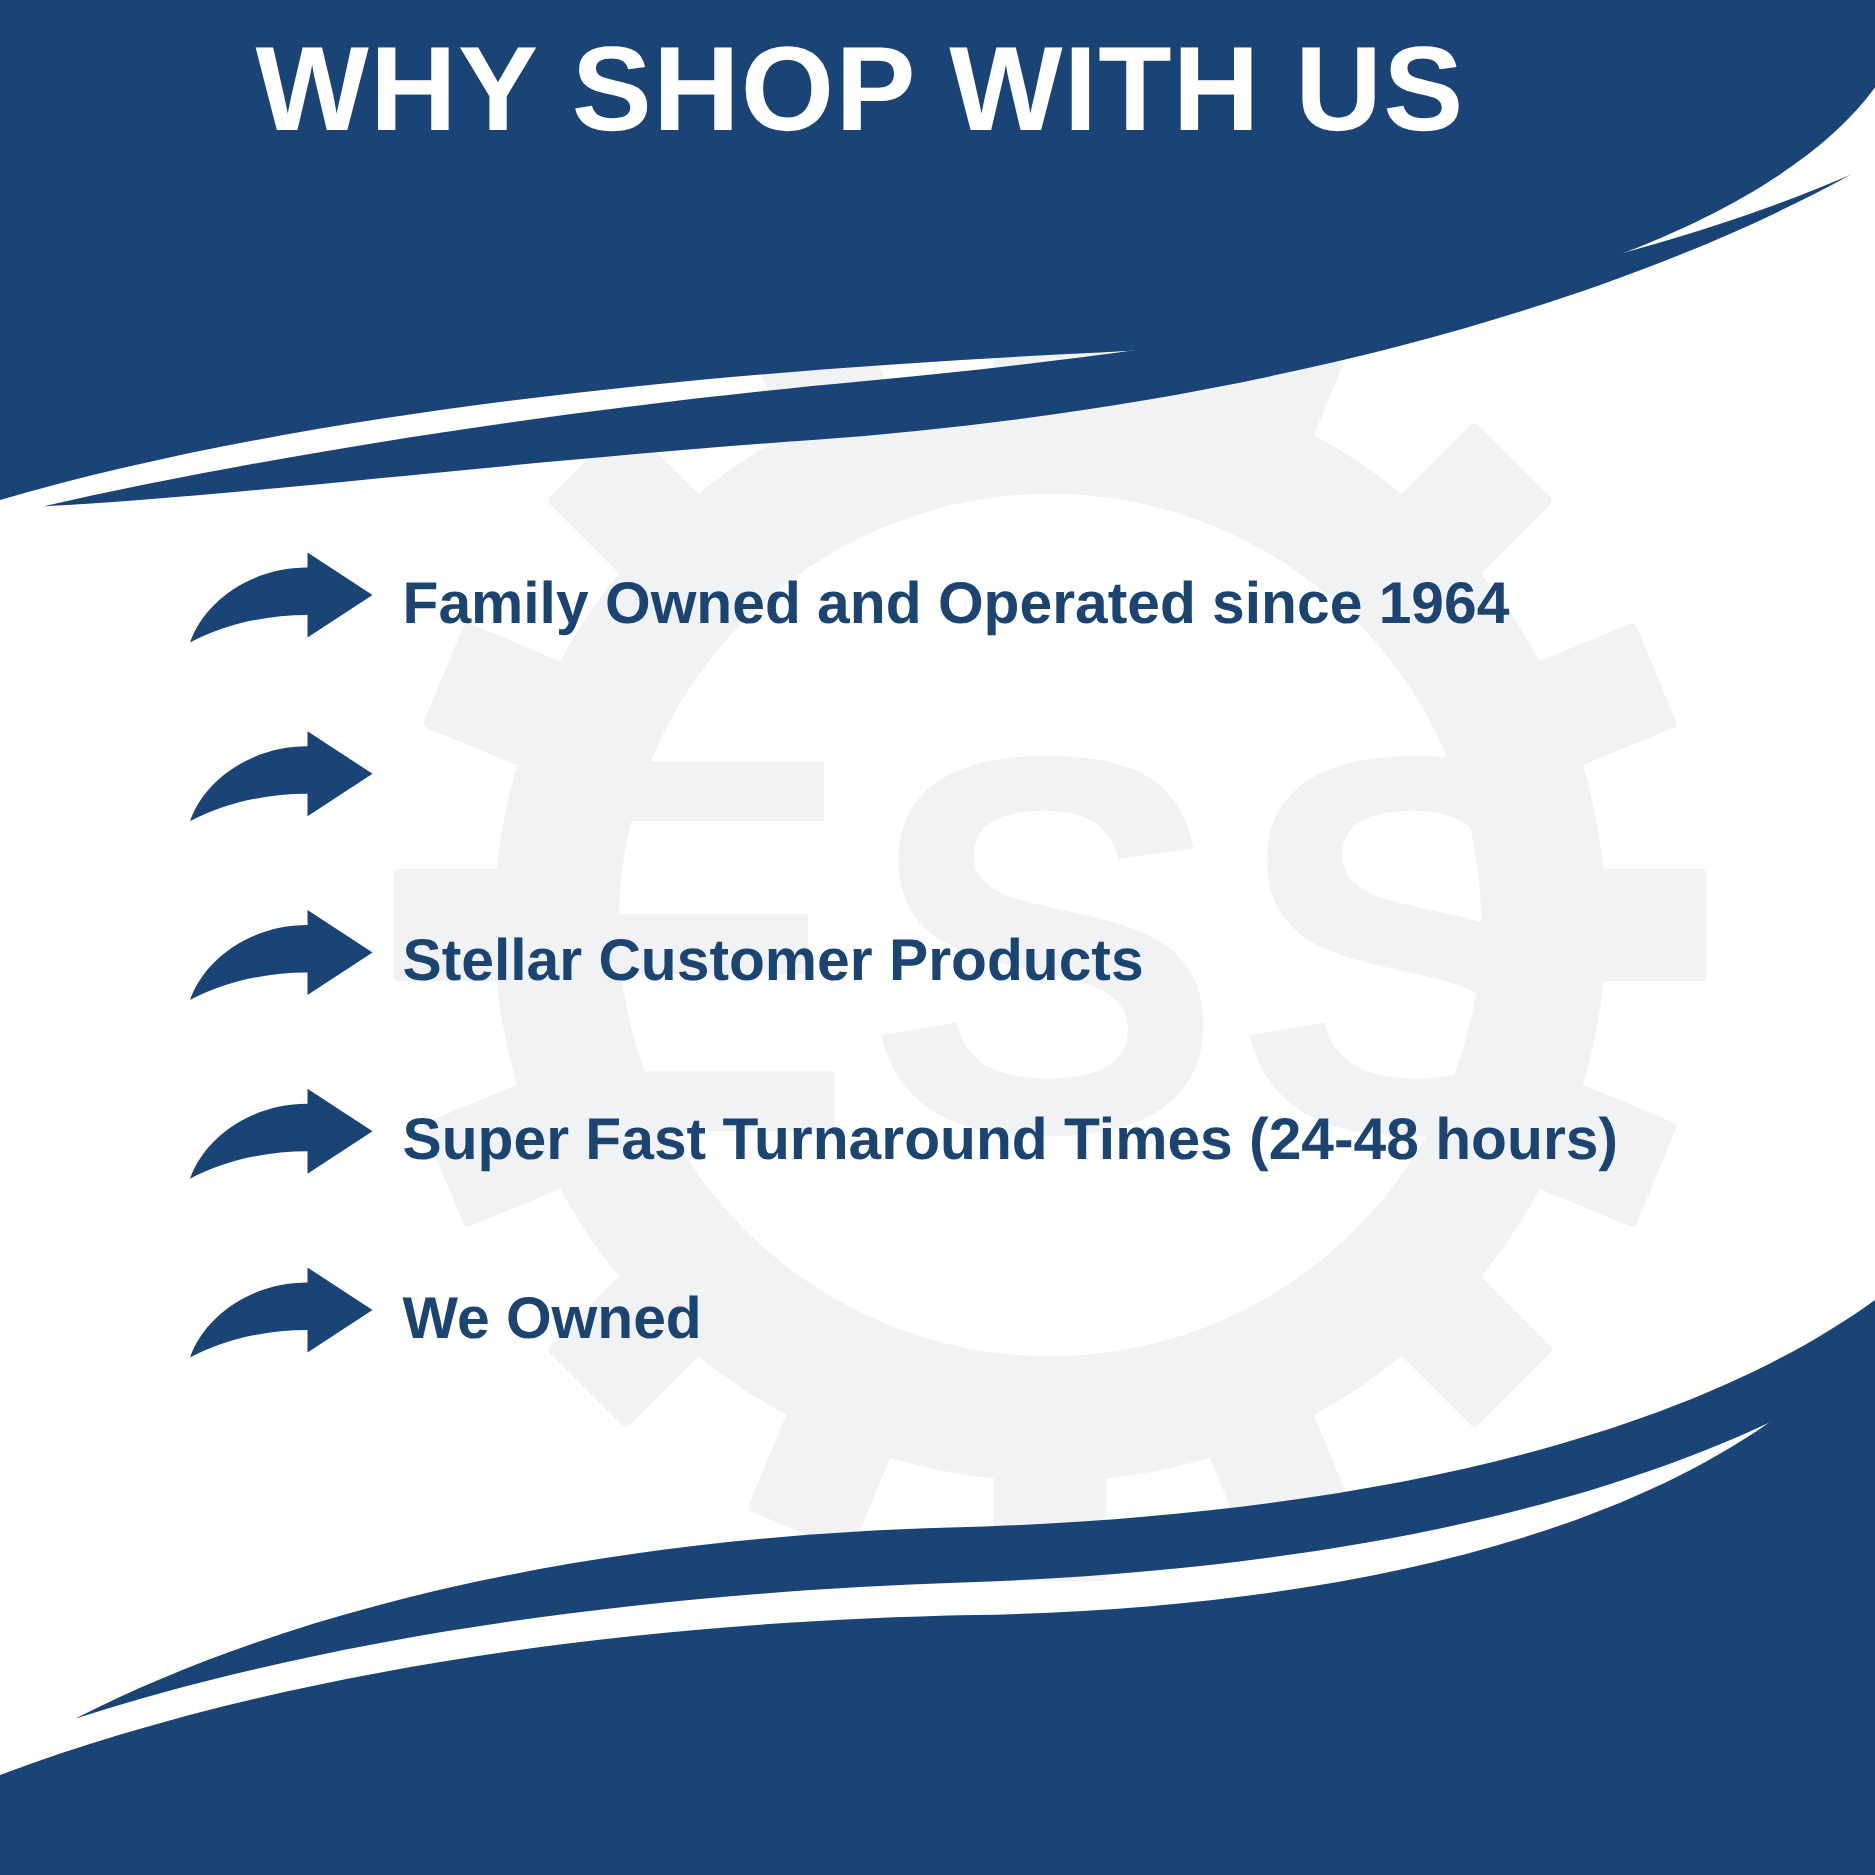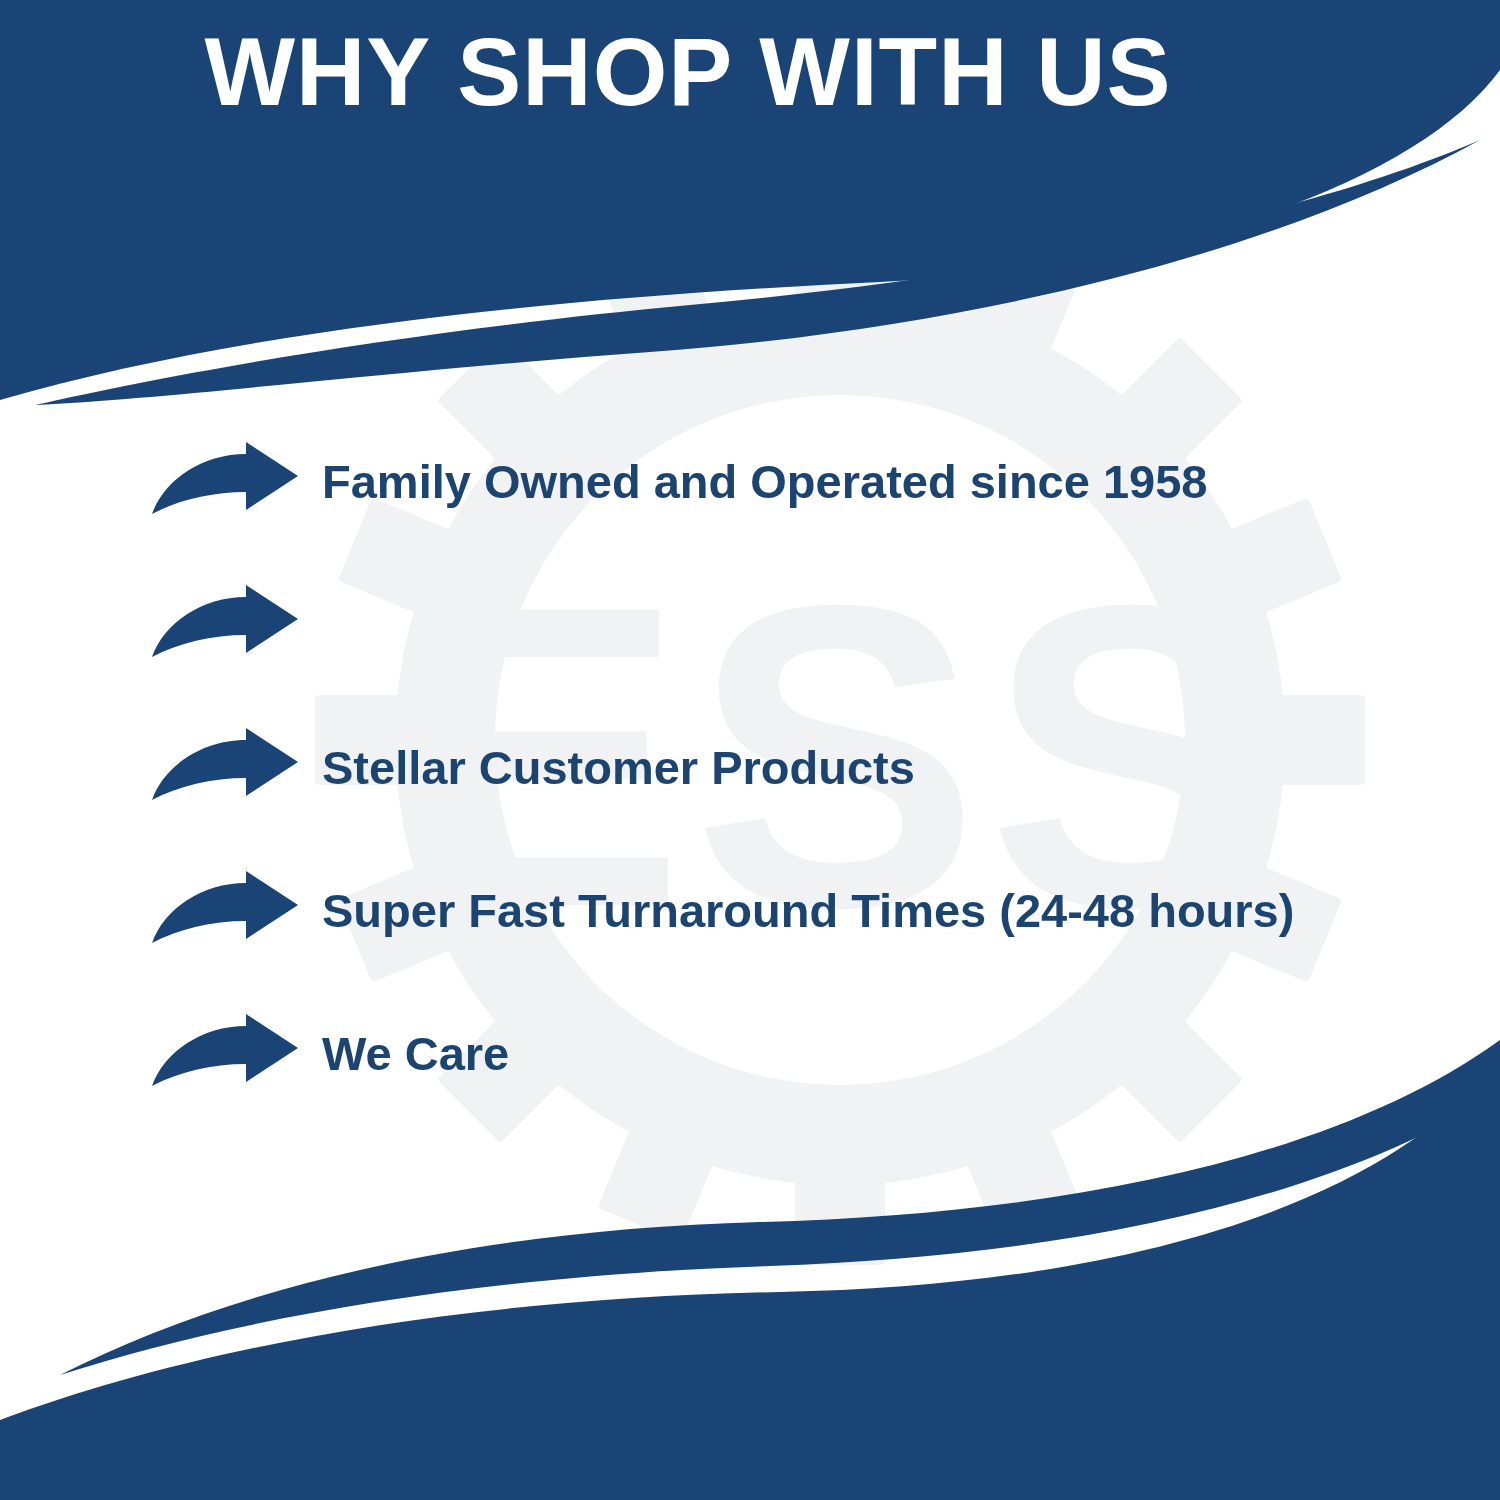--- a/index.html
+++ b/index.html
@@ -190,21 +190,21 @@
     <h1 id="page-title">WHY SHOP WITH US</h1>
   </div>
 
   <div id="benefits-list">
 
     <div class="benefit-row">
       <svg class="arrow-icon" viewBox="0 0 150 80" xmlns="http://www.w3.org/2000/svg">
         <path d="M2,72 C14,38 52,12 96,12 L96,0 L148,34 L96,68 L96,50
                  C62,50 28,58 2,72 Z" fill="#1A4476"></path>
       </svg>
-      <span class="benefit-label">Family Owned and Operated since 1958</span>
+      <span class="benefit-label">Family Owned and Operated since 1964</span>
     </div>
 
     <div class="benefit-row">
       <svg class="arrow-icon" viewBox="0 0 150 80" xmlns="http://www.w3.org/2000/svg">
         <path d="M2,72 C14,38 52,12 96,12 L96,0 L148,34 L96,68 L96,50
                  C62,50 28,58 2,72 Z" fill="#1A4476"></path>
       </svg>
     </div>
 
     <div class="benefit-row">
@@ -221,18 +221,18 @@
                  C62,50 28,58 2,72 Z" fill="#1A4476"></path>
       </svg>
       <span class="benefit-label">Super Fast Turnaround Times (24-48 hours)</span>
     </div>
 
     <div class="benefit-row">
       <svg class="arrow-icon" viewBox="0 0 150 80" xmlns="http://www.w3.org/2000/svg">
         <path d="M2,72 C14,38 52,12 96,12 L96,0 L148,34 L96,68 L96,50
                  C62,50 28,58 2,72 Z" fill="#1A4476"></path>
       </svg>
-      <span class="benefit-label">We Care</span>
+      <span class="benefit-label">We Owned</span>
     </div>
 
   </div>
 
 </div>
 
 </body></html>

